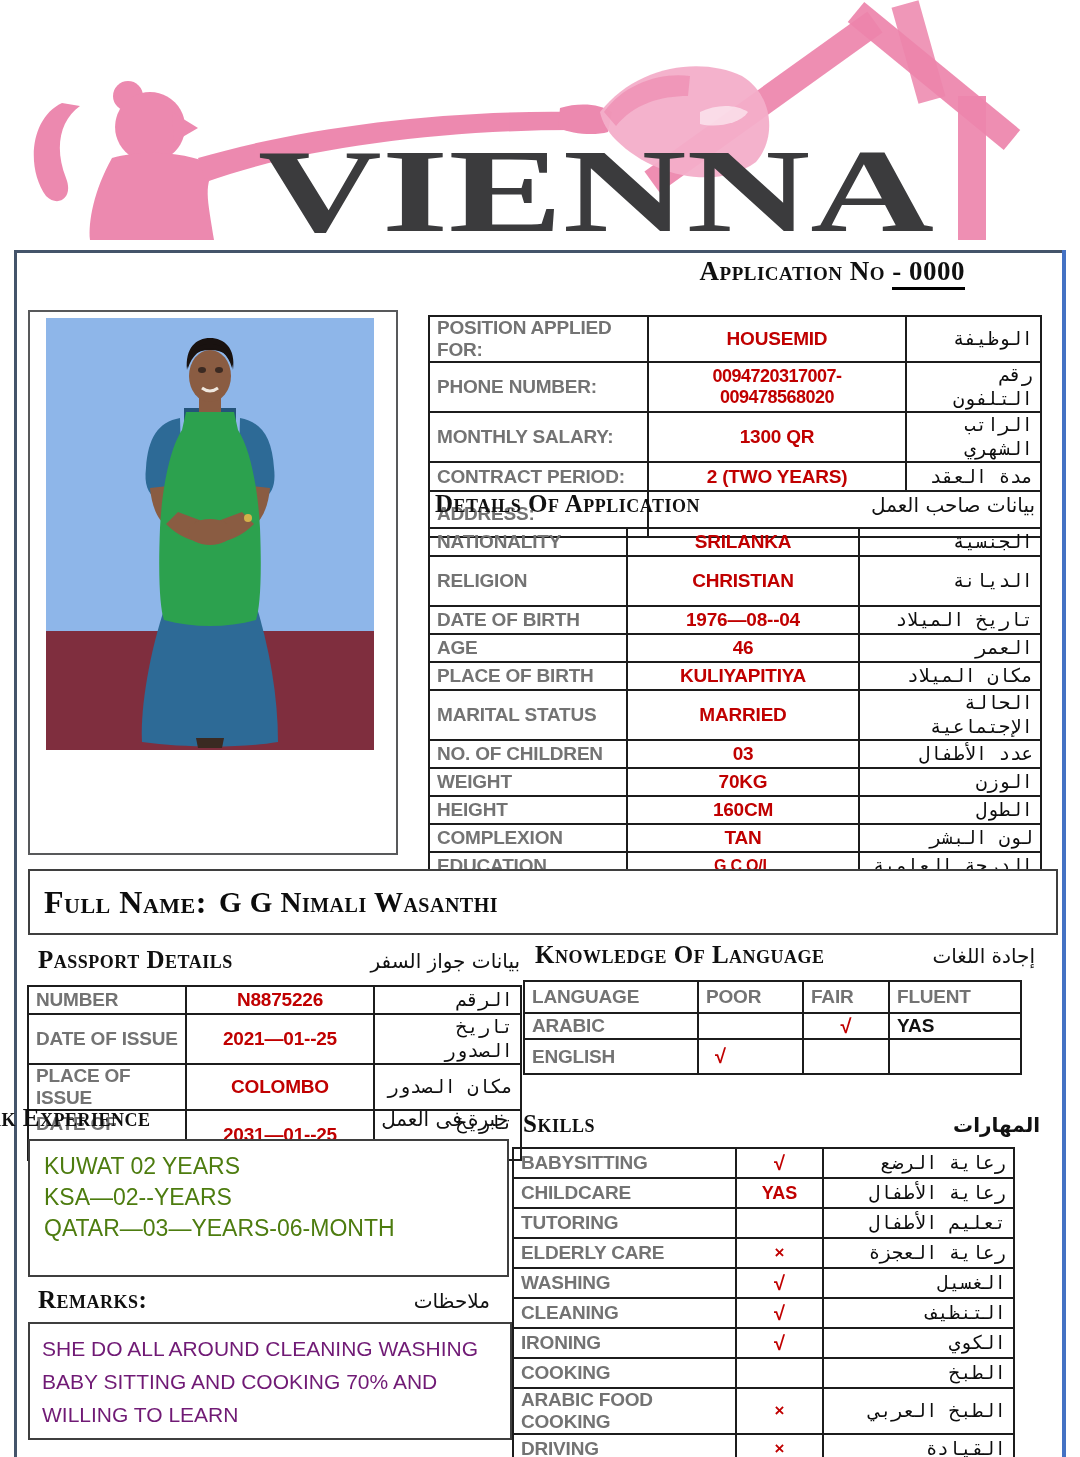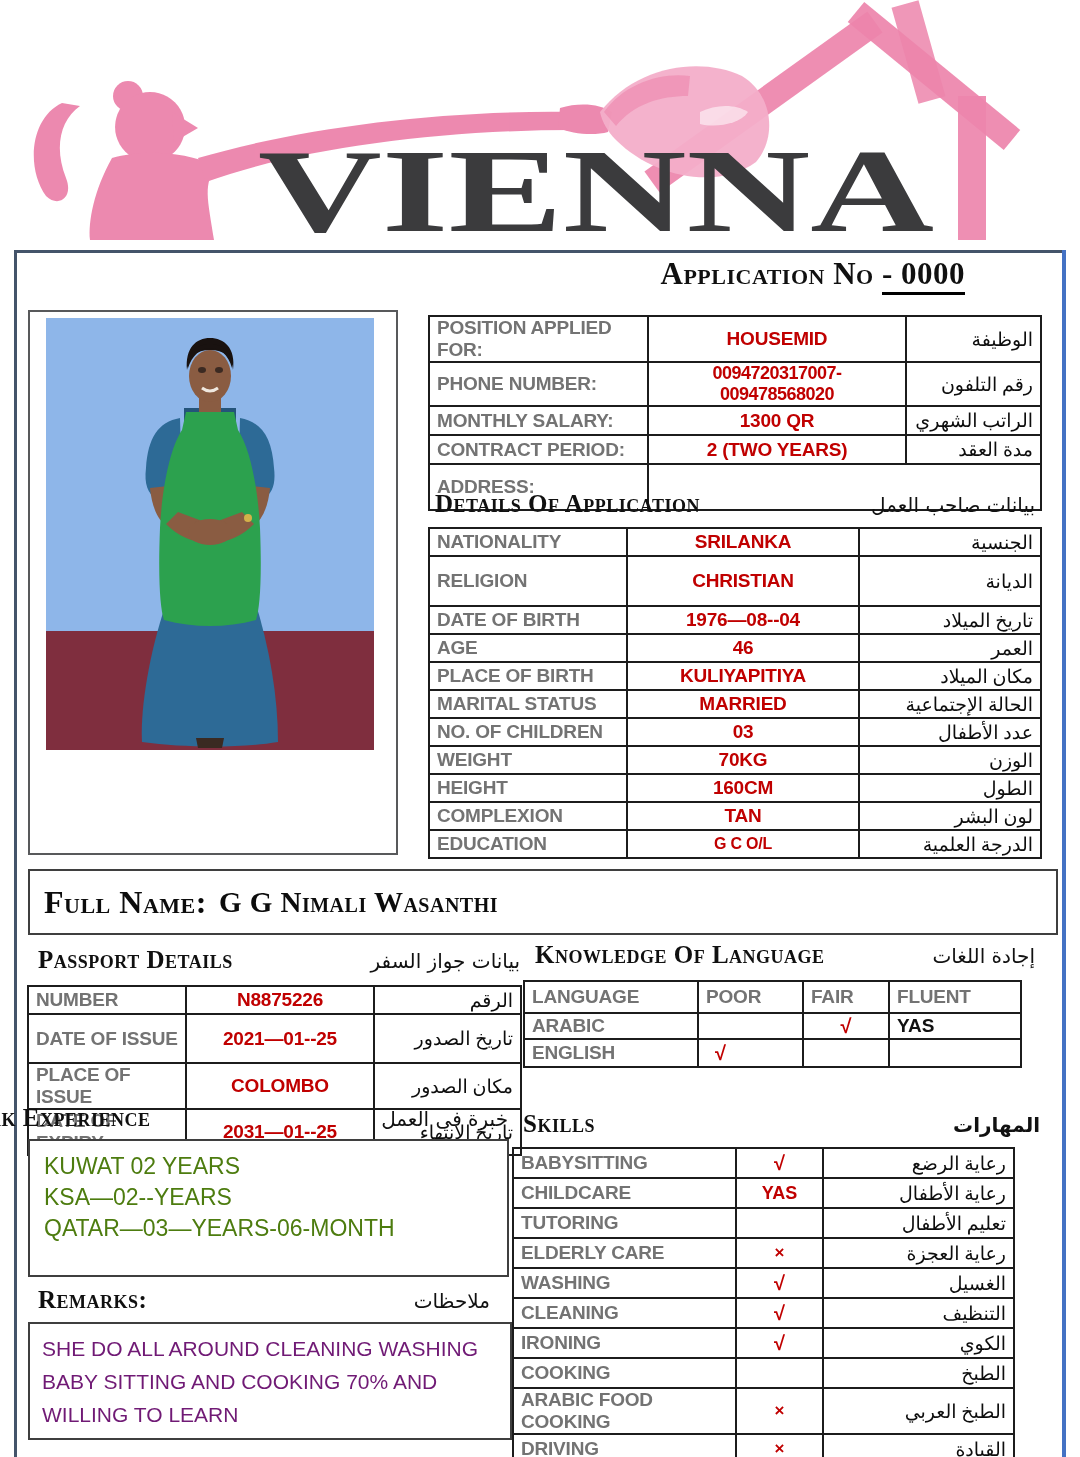--- a/index.html
+++ b/index.html
@@ -9,21 +9,21 @@
   
   .hd{font-family:"Liberation Serif",serif;font-weight:bold;font-variant:small-caps;
       font-size:25px;color:#101010;letter-spacing:.5px;white-space:nowrap;}
   .hdar{font-family:"DejaVu Sans",sans-serif;font-size:20px;color:#111;direction:rtl;white-space:nowrap;}
   .hrow{display:flex;justify-content:space-between;align-items:baseline;}
   
   table.t{border-collapse:collapse;table-layout:fixed;}
   table.t td{border:2px solid #1c1c1c;padding:0 7px;overflow:hidden;vertical-align:middle;}
   td.lbl{font-weight:bold;font-size:19px;color:#737373;letter-spacing:-.2px;}
   td.val{font-weight:bold;font-size:19px;color:#C00000;text-align:center;letter-spacing:-.2px;}
-  td.ar{font-family:Liberation Serif, serif;font-size:19px;text-align:right;direction:rtl;color:#0d0d0d;}
+  td.ar{font-family:Liberation Mono, monospace;font-size:19px;text-align:right;direction:rtl;color:#0d0d0d;}
   td.vtop{vertical-align:top;padding-top:3px;}
   td.sm{font-size:16px;}
   td.blk{color:#111;text-align:left;font-weight:bold;font-size:19px;}
   td.chk{font-weight:bold;font-size:20px;color:#C00000;text-align:center;}
   
   .box{border:2px solid #3f3f3f;background:#fff;}
   .fullname{font-family:"Liberation Serif",serif;font-weight:bold;font-variant:small-caps;
             font-size:32px;color:#0c0c0c;display:flex;align-items:center;padding-left:14px;letter-spacing:.5px;}
   .redlines{font-size:23px;color:#4d7c0f;line-height:31px;padding:10px 0 0 14px;font-weight:400;}
   .remtext{font-size:21px;color:#701a75;line-height:33px;padding:8px 0 0 12px;max-width:452px;}
@@ -59,21 +59,21 @@
       <path d="M700,112 C716,104 736,104 748,112 C740,124 716,128 700,124 Z" fill="#ffffff" opacity="0.55"></path>
     </g>
 
     <text x="258" y="231" textLength="676" lengthAdjust="spacingAndGlyphs" font-family="Liberation Serif, serif" font-weight="bold" font-size="118" fill="#3B3B3D">VIENNA</text>
   </svg>
 
   <div class="abs" style="left:14px;top:250px;width:1052px;height:0;border-top:3px solid #44546A;"></div>
   <div class="abs" style="left:14px;top:250px;width:0;height:1207px;border-left:3px solid #44546A;"></div>
   <div class="abs" style="left:1062px;top:250px;width:0;height:1207px;border-left:4px solid #4472C4;"></div>
 
-  <div class="abs hd" style="left:500px;top:256px;width:465px;text-align:right;font-size:31px;">
+  <div class="abs hd" style="left:500px;top:256px;width:465px;text-align:right;font-size:27px;">
     <span>Application No</span>
     <span class="u">- 0000</span>
   </div>
 
   <table class="t abs" style="left:428px;top:315px;width:612px;">
     <colgroup>
         <col style="width:219px">
         <col style="width:258px">
         <col style="width:135px">
       </colgroup>
@@ -266,21 +266,21 @@
       <td class="lbl">POOR</td>
       <td class="lbl">FAIR</td>
       <td class="lbl">FLUENT</td>
     </tr>
     <tr style="height:26px;">
       <td class="lbl">ARABIC</td>
       <td class="chk"></td>
       <td class="chk">√</td>
       <td class="blk">YAS</td>
     </tr>
-    <tr style="height:28px;">
+    <tr style="height:35px;">
       <td class="lbl">ENGLISH</td>
       <td class="chk" style="text-align:left;padding-left:16px;">√</td>
       <td class="chk"></td>
       <td class="blk"></td>
     </tr>
   </tbody>
     </table>
 
   <div class="abs hrow" style="left:-52px;top:1104px;width:560px;">
     <span class="hd">Work Experience</span>

